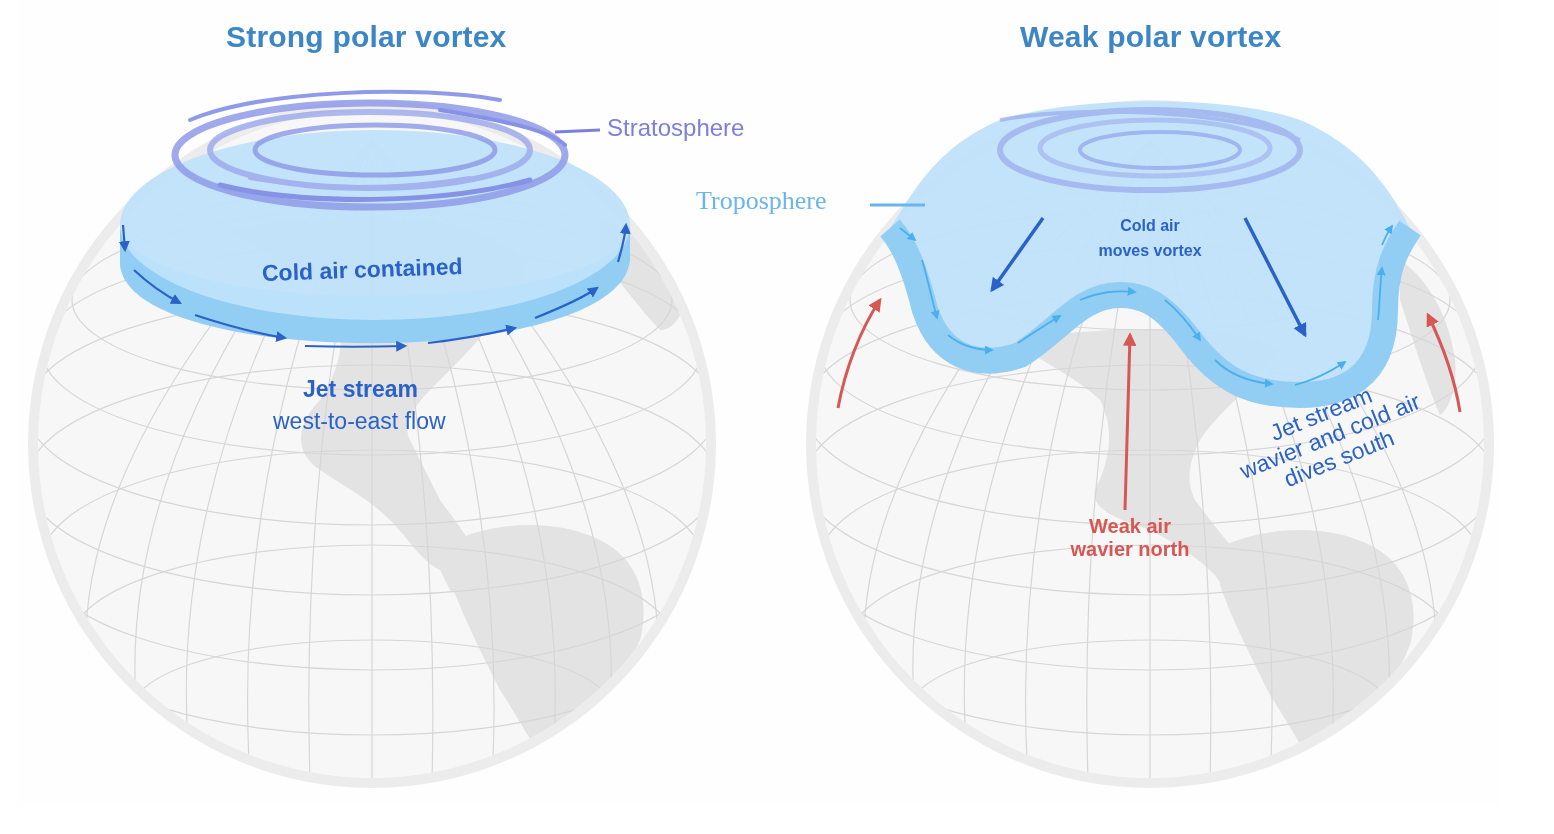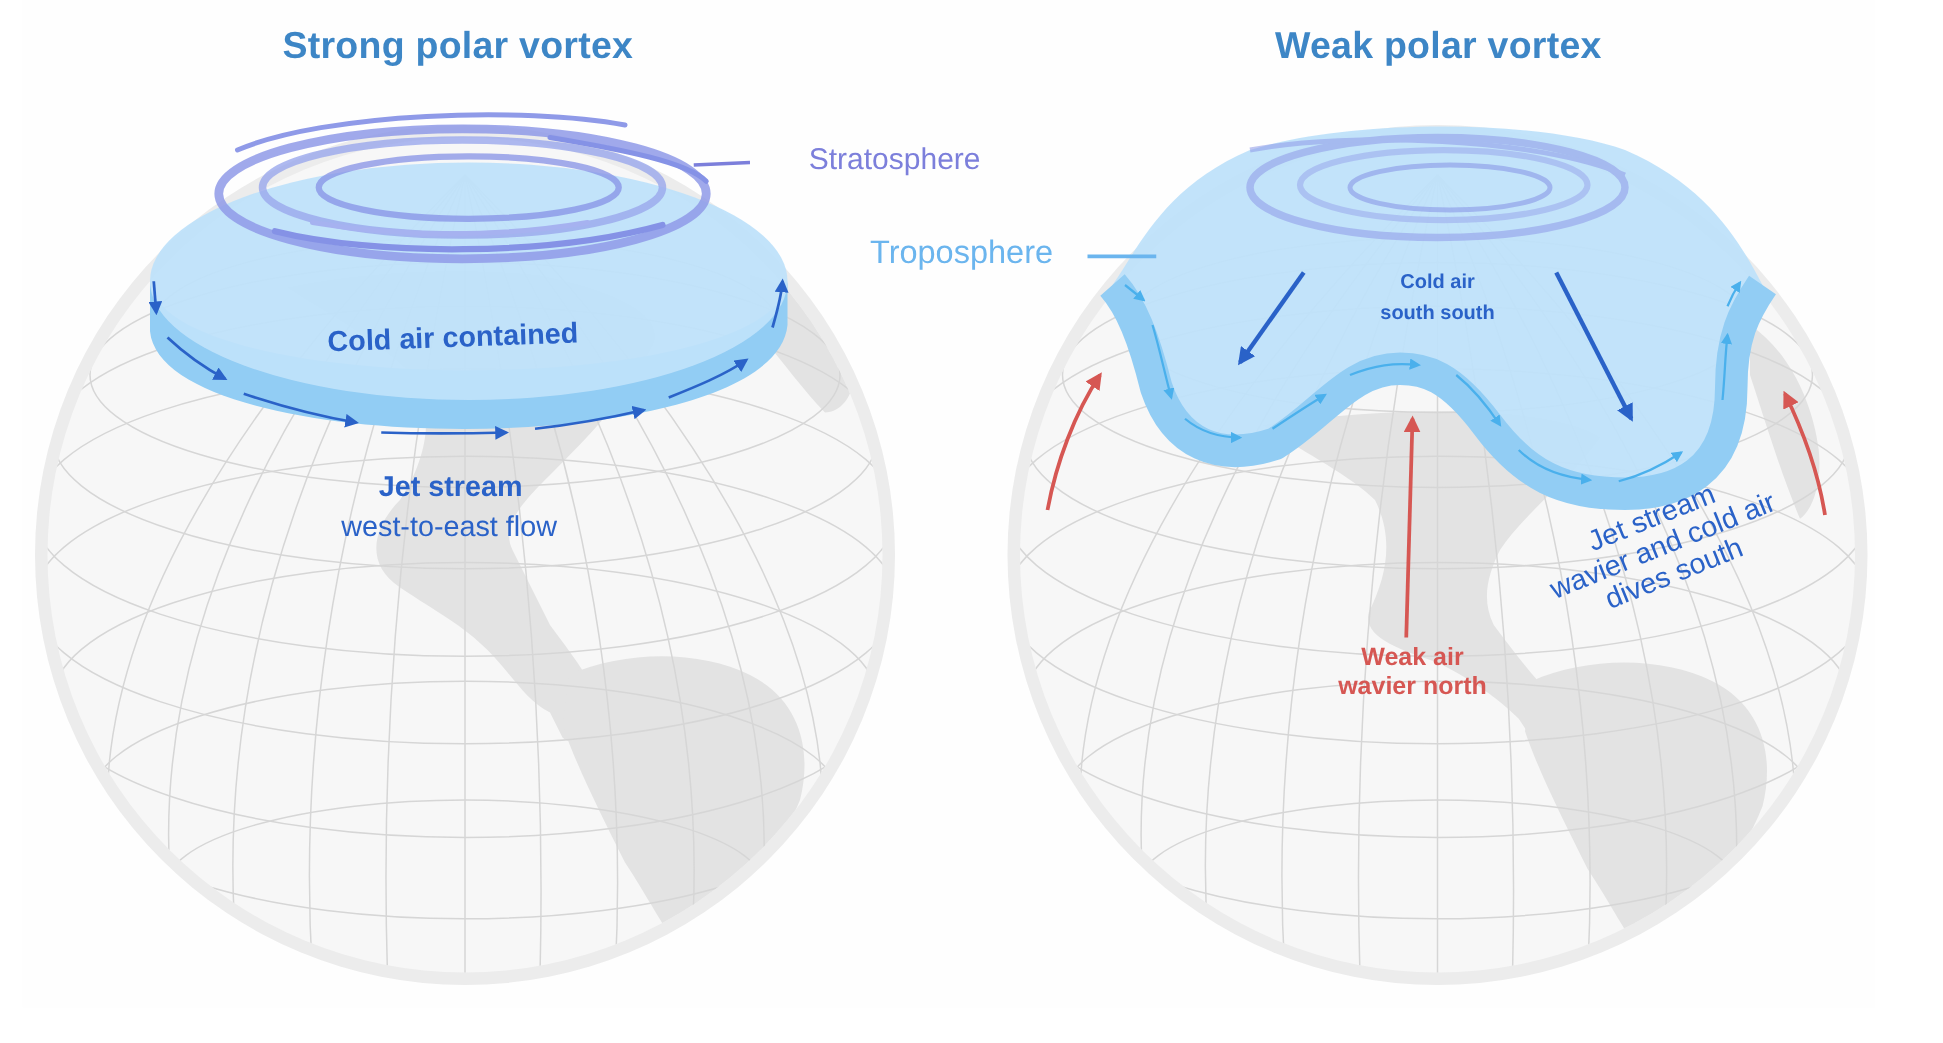--- a/index.html
+++ b/index.html
@@ -4,21 +4,21 @@
   <style>
     html, body { margin: 0; padding: 0; background: #ffffff; }
     body { width: 1554px; height: 834px; position: relative; overflow: hidden;
            font-family: "Liberation Sans", "DejaVu Sans", sans-serif; }
     .canvas { position: absolute; left: 0; top: 0; width: 1554px; height: 724px; }
     .panel-bg { position: absolute; left: 18px; top: 0; width: 1482px; height: 806px; background: #fefefe; }
     .title { position: absolute; top: 20px; font-size: 30px; font-weight: bold; color: #3d86c6;
              letter-spacing: 0.2px; white-space: nowrap; }
     .label { position: absolute; white-space: nowrap; line-height: 1.0; }
     .strat { color: #7c7fdb; font-size: 24px; }
-    .tropo { color: #6bb5ee; font-size: 26px; }
+    .tropo { color: #6bb5ee; font-size: 26px; font-family: Liberation Serif, serif; }
     .blue-bold { color: #2a62c8; font-weight: bold; }
     .blue-thin { color: #2a62c8; }
     .red-bold { color: #d65753; font-weight: bold; }
     .center { text-align: center; }
     svg { position: absolute; left: 0; top: 0; }
   </style>
 </head>
 <body>
 
 <div class="canvas">
@@ -182,32 +182,32 @@
         <path d="M1460,412 C1455,380 1445,350 1428,315" marker-end="url(#arrRed)"></path>
       </g>
 
       <line x1="870" y1="205" x2="925" y2="205" stroke="#6bb5ee" stroke-width="3"></line>
     </g>
   </svg>
 
   <div class="title" style="left:226px;">Strong polar vortex</div>
   <div class="title" style="left:1020px;">Weak polar vortex</div>
 
-  <div class="label strat" style="left:607px; top:116px;margin-left:40px;">Stratosphere</div>
+  <div class="label strat" style="left:607px; top:116px;">Stratosphere</div>
 
   <div class="label blue-bold" style="left:262px; top:262px; font-size:23px; transform:rotate(-2deg); transform-origin:left center; font-weight:bold;">Cold air contained</div>
 
   <div class="label blue-bold" style="left:303px; top:378px; font-size:23px;">Jet stream</div>
   <div class="label blue-thin" style="left:273px; top:410px; font-size:23px;">west-to-east flow</div>
 
   <div class="label tropo" style="left:696px; top:188px;">Troposphere</div>
 
   <div class="label blue-bold center" style="left:1070px; top:213px; width:160px; font-size:16px; line-height:25px;">
     <div>Cold air</div>
-    <div>south south</div>
+    <div>moves vortex</div>
   </div>
 
   <div class="label red-bold center" style="left:1045px; top:515px; width:170px; font-size:20px; line-height:23px;">
     <div>Weak air</div>
     <div>wavier north</div>
   </div>
 
   <div class="label blue-bold center" style="left:1210px; top:400px; width:240px; font-size:23px; line-height:24px; font-weight:normal; transform:rotate(-22deg); transform-origin:center center;">
     <div>Jet stream</div>
     <div>wavier and cold air</div>

